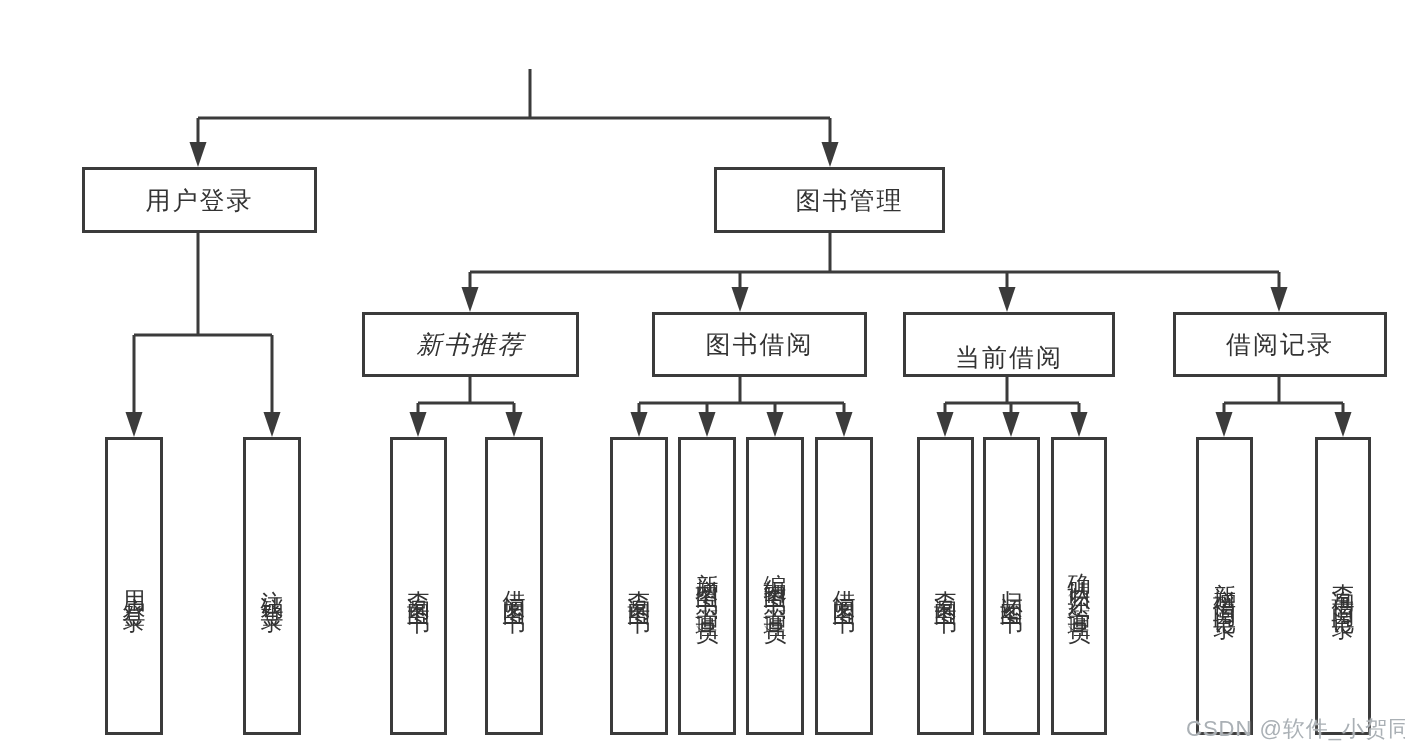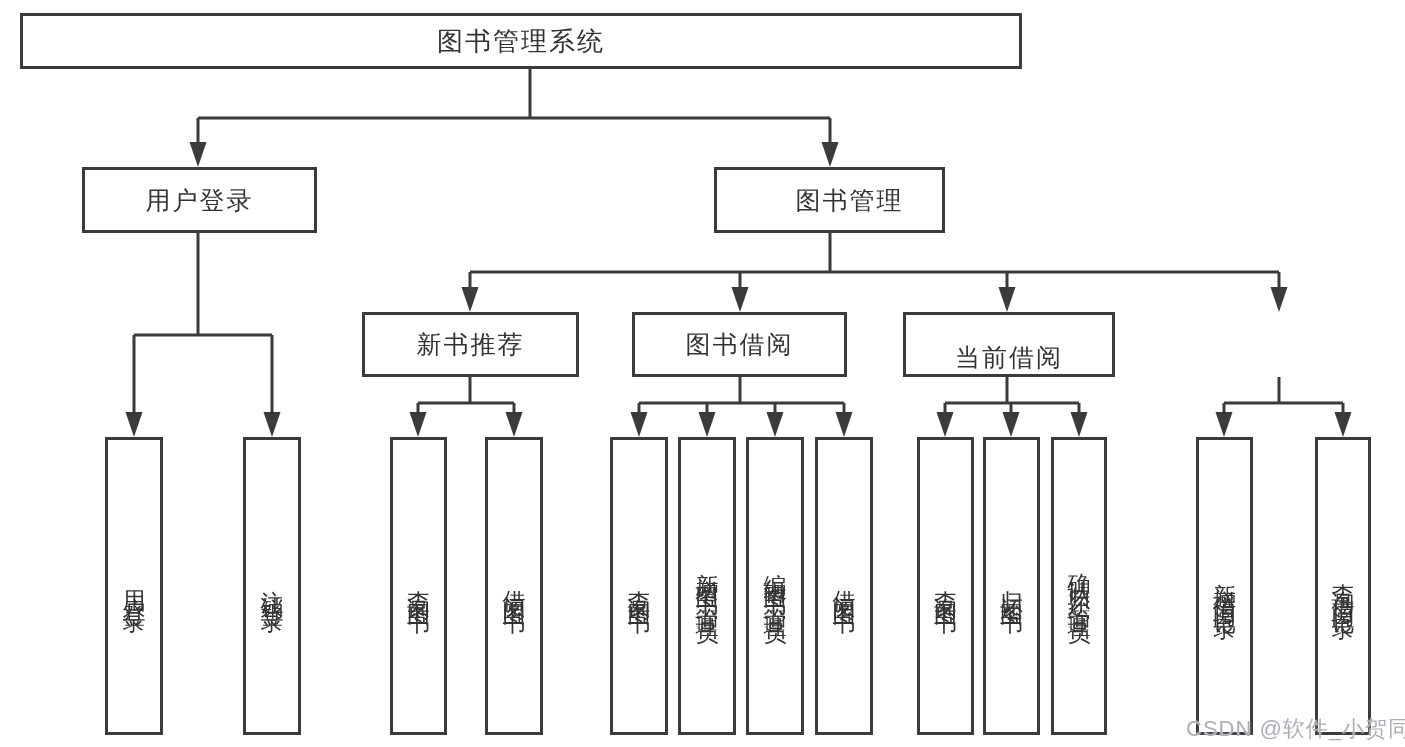--- a/index.html
+++ b/index.html
@@ -92,39 +92,39 @@
       <polygon points="766.5,412 783.5,412 775,437"></polygon>
       <polygon points="835.5,412 852.5,412 844,437"></polygon>
       <polygon points="936.5,412 953.5,412 945,437"></polygon>
       <polygon points="1002.5,412 1019.5,412 1011,437"></polygon>
       <polygon points="1070.5,412 1087.5,412 1079,437"></polygon>
       <polygon points="1215.5,412 1232.5,412 1224,437"></polygon>
       <polygon points="1334.5,412 1351.5,412 1343,437"></polygon>
     </g>
   </svg>
 
-  <div class="node h root" style="left:20px;top:13px;width:1002px;height:56px;">
-    <span>图书管理系统</span>
-  </div>
 
   <div class="node h" style="left:82px;top:167px;width:235px;height:66px;">
     <span>用户登录</span>
   </div>
   <div class="node h" style="left:714px;top:167px;width:231px;height:66px;padding-left:40px;">
     <span>图书管理</span>
   </div>
 
-  <div class="node h" style="left:362px;top:312px;width:217px;height:65px;">
+  <div class="node h" style="left:362px;top:312px;width:217px;height:65px;font-style:italic;">
     <span>新书推荐</span>
   </div>
-  <div class="node h" style="left:632px;top:312px;width:215px;height:65px;justify-content:center;">
+  <div class="node h" style="left:652px;top:312px;width:215px;height:65px;justify-content:center;">
     <span>图书借阅</span>
   </div>
   <div class="node h" style="left:903px;top:312px;width:212px;height:65px;align-items:flex-end;">
     <span>当前借阅</span>
+  </div>
+  <div class="node h" style="left:1173px;top:312px;width:214px;height:65px;">
+    <span>借阅记录</span>
   </div>
 
   <div class="node leaf" style="left:105px;top:437px;width:58px;height:298px;">
     <span class="vtext">用户登录</span>
   </div>
   <div class="node leaf" style="left:243px;top:437px;width:58px;height:298px;">
     <span class="vtext">注销登录</span>
   </div>
 
   <div class="node leaf" style="left:390px;top:437px;width:57px;height:298px;">

